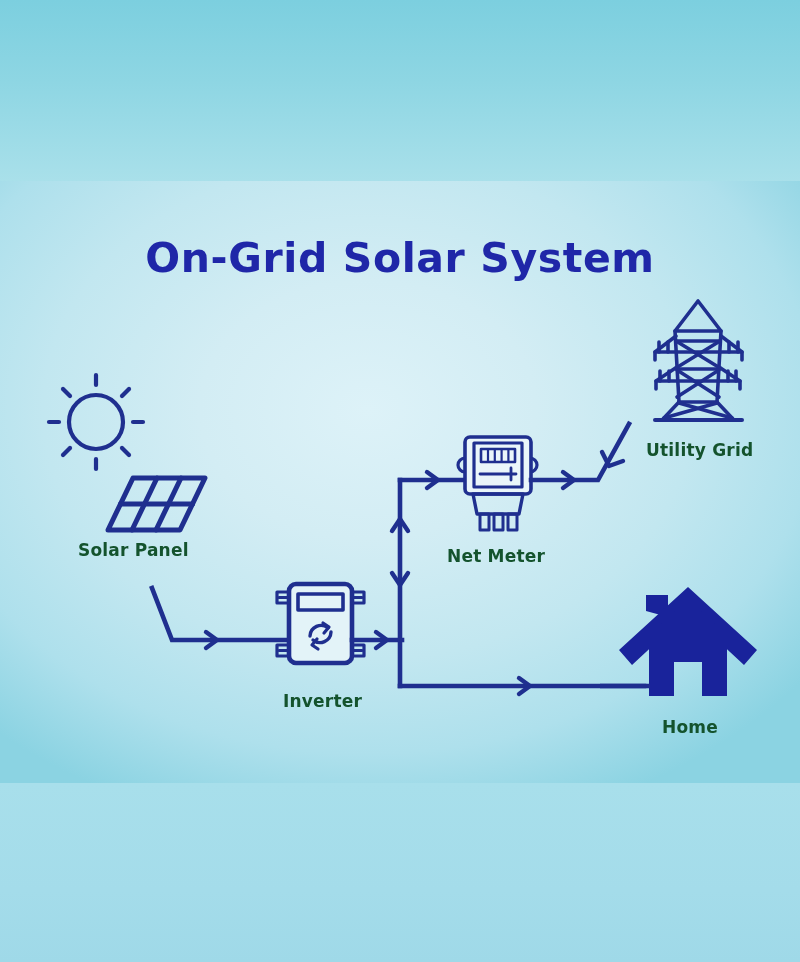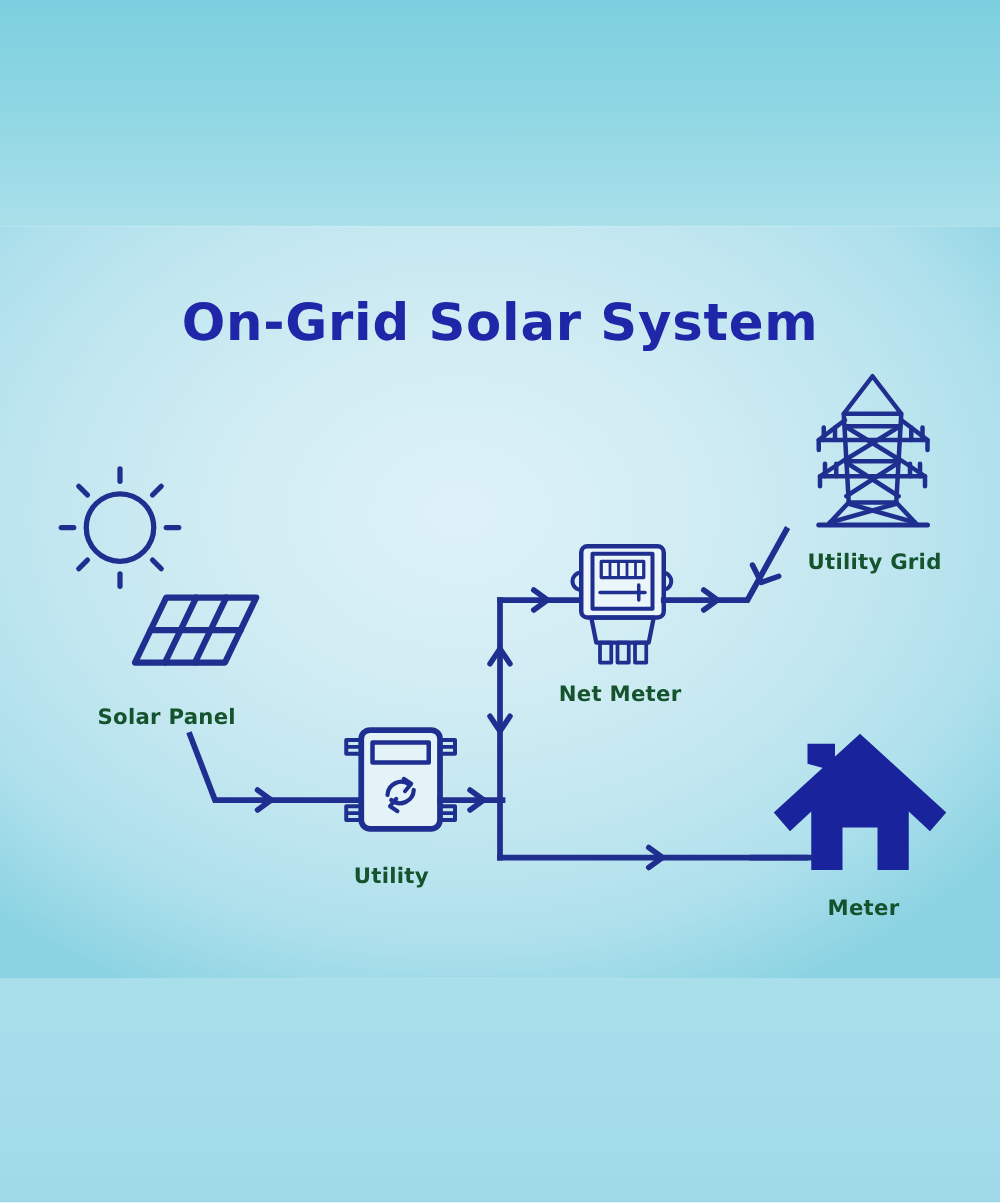--- a/index.html
+++ b/index.html
@@ -64,21 +64,21 @@
   }
   .lbl {
     position: absolute;
     font-family: "DejaVu Sans", "Liberation Sans", sans-serif;
     font-weight: bold;
     color: #14532d;
     white-space: nowrap;
     font-size: 17px;
     letter-spacing: 0.2px;
   }
-  .lbl-solar  { left: 78px;  top: 564px; }
+  .lbl-solar  { left: 78px;  top: 540px; }
   .lbl-inv    { left: 283px; top: 691px; }
   .lbl-meter  { left: 447px; top: 546px; text-align: right; }
   .lbl-grid   { left: 646px; top: 440px; }
   .lbl-home   { left: 662px; top: 717px; }
 </style>
 </head>
 <body>
 
 <div id="stage">
 
@@ -245,18 +245,18 @@
 
       <path d="M 649 635 L 688 599 L 727 635 L 727 696 L 702 696 L 702 662 L 674 662 L 674 696 L 649 696 Z"></path>
     </g>
 
     <g>
       <line x1="600" y1="686" x2="650" y2="686" stroke="#1f2f8f" stroke-width="4.6"></line>
     </g>
   </svg>
 
   <div class="lbl lbl-solar">Solar Panel</div>
-  <div class="lbl lbl-inv">Utility</div>
+  <div class="lbl lbl-inv">Inverter</div>
   <div class="lbl lbl-meter">Net Meter</div>
   <div class="lbl lbl-grid">Utility Grid</div>
-  <div class="lbl lbl-home">Meter</div>
+  <div class="lbl lbl-home">Home</div>
 
 </div>
 
 </body></html>

